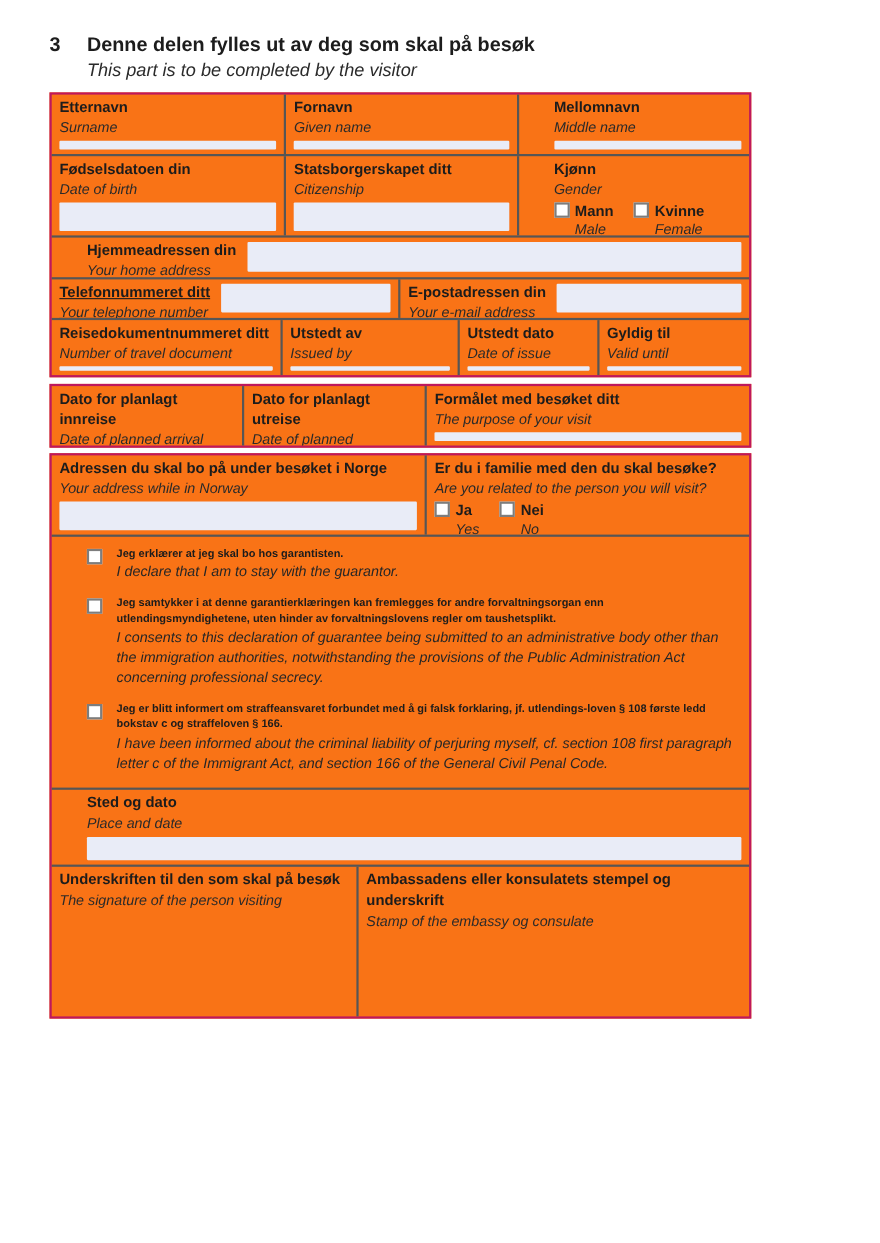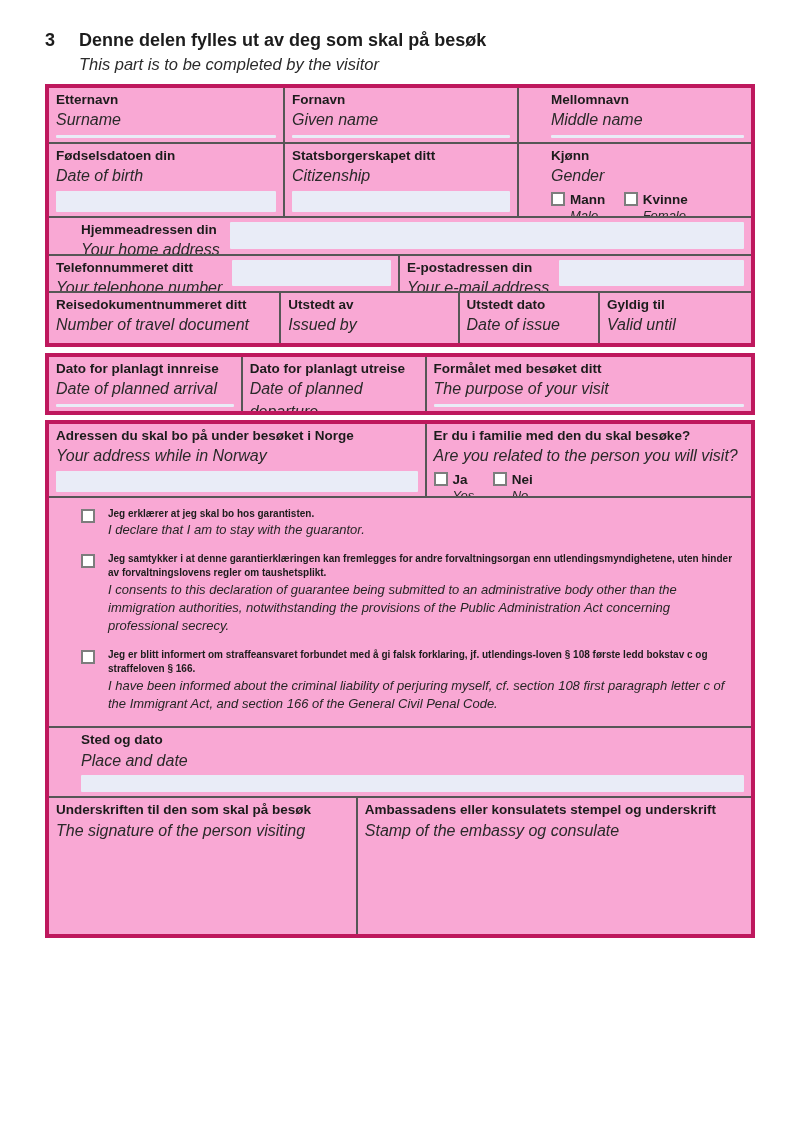--- a/index.html
+++ b/index.html
@@ -12,30 +12,30 @@
   }
   .page { padding:30px 45px 0 45px; }
 
   
   .heading { display:flex; gap:24px; margin-bottom:10px; }
   .heading .num { font-weight:bold; font-size:18px; }
   .heading .title-no { font-weight:bold; font-size:18px; line-height:1.2; }
   .heading .title-en { font-style:italic; font-size:16.5px; color:#2b2b2b; margin-top:3px; }
 
   
-  .block { border:4px solid #be185d; width:710px; background:#f9a8d4; }
+  .block { border:2px solid #be185d; width:638px; background:#f97316; }
   .gap6 { margin-top:6px; }
   .gap5 { margin-top:5px; }
   .row { display:flex; border-top:2px solid #565656; }
   .block > .row:first-child { border-top:none; }
   .cell { border-left:2px solid #565656; padding:3px 7px 4px 7px; display:flex; flex-direction:column; overflow:hidden; }
   .row > .cell:first-child { border-left:none; }
 
   .lbl-no { font-weight:bold; font-size:13.5px; line-height:1.4; }
-  .lbl-en { font-style:italic; font-size:16px; line-height:1.38; color:#2a2a2a; }
+  .lbl-en { font-style:italic; font-size:13px; line-height:1.38; color:#2a2a2a; }
 
   .strip { background:#e9ecf7; border-radius:1px; }
   .strip.fill { flex:1; margin-top:3px; }
   .cell-h { flex-direction:row; align-items:stretch; }
   .cell-h .labels { flex:0 0 auto; }
   .cell-h .strip { flex:1; margin:1px 0 1px 10px; }
 
   
   .cb {
     display:inline-block; width:14px; height:14px;
@@ -55,21 +55,21 @@
   .decl-no { font-weight:bold; font-size:10px; line-height:1.45; }
   .decl-en { font-style:italic; font-size:13px; line-height:1.42; color:#262626; }
 
   
   .r1 { height:54px; } .r2 { height:74px; } .r3 { height:38px; }
   .r4 { height:37px; } .r5 { height:52px; } .r6 { height:54px; }
   .r7 { height:72px; } .r-sted { height:70px; } .r-sig { height:138px; }
 
   
   .w-third { flex:0 0 33.33%; }
-  .w-half1 { flex:0 0 49.7%; } .w-half2 { flex:1; }
+  .w-half1 { flex:0 0 49.7%;text-decoration:underline; } .w-half2 { flex:1; }
   .w-doc1 { flex:0 0 32.8%; } .w-doc2 { flex:0 0 25.4%; } .w-doc3 { flex:0 0 20%; } .w-doc4 { flex:1; }
   .w-dato1 { flex:0 0 27.3%; } .w-dato2 { flex:0 0 26.2%; } .w-dato3 { flex:1; }
   .w-addr1 { flex:0 0 53.5%; } .w-addr2 { flex:1; }
   .w-sig1 { flex:0 0 43.7%; } .w-sig2 { flex:1; }
   .w-full { flex:1;padding-left:32px; }
 </style>
 </head>
 <body>
 
 <div class="page">

